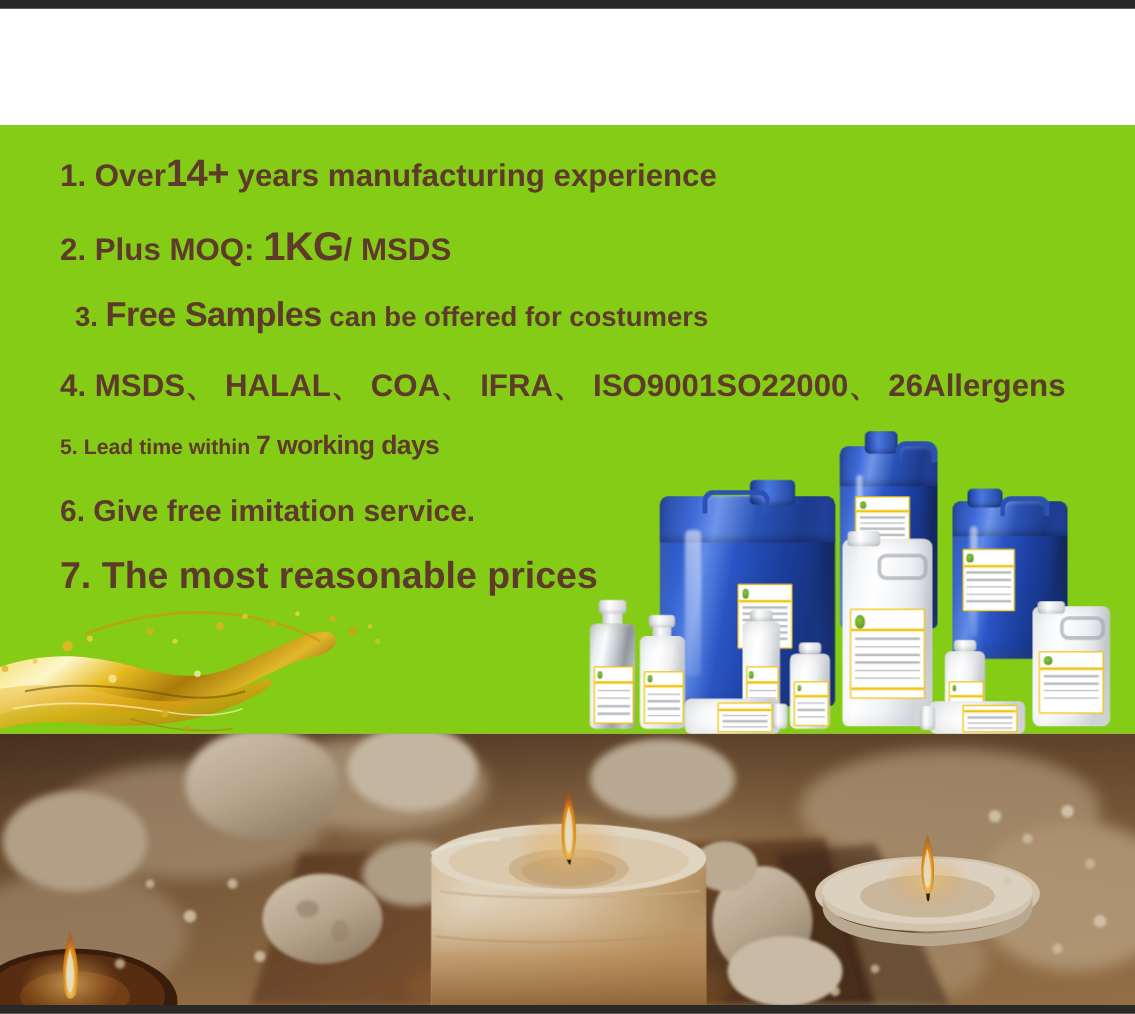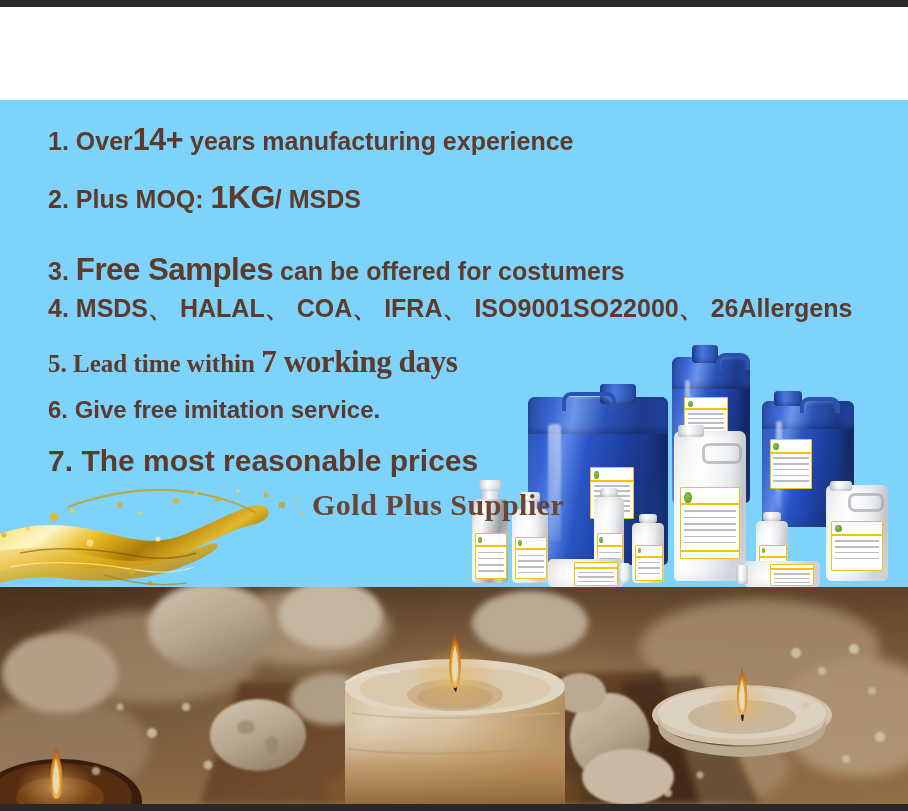--- a/index.html
+++ b/index.html
@@ -47,21 +47,21 @@
     line-height: 1;
     white-space: nowrap;
     margin-top: -2px;
   }
 
   
   .content {
     position: absolute;
     left: 0; top: 100px;
     width: 908px; height: 487px;
-    background: #7dd3fc;
+    background: #84cc16;
     overflow: hidden;
   }
 
   
   .adv-list {
     position: absolute;
     left: 48px; top: 22px;
     width: 800px;
     z-index: 6;
   }
@@ -73,23 +73,23 @@
   }
   .adv-item .reg { font-weight: bold; }
   .adv-item .big {
     font-size: 1.17em;
     font-weight: bold;
     letter-spacing: -0.5px;
   }
 
   .i1 { position:absolute; left:0;  top:0;   font-size: 25px; }
   .i2 { position:absolute; left:0;  top:57px; font-size: 25px; }
-  .i3 { position:absolute; left:0;  top:114px; font-size: 25px; margin-top: 16px; }
+  .i3 { position:absolute; left:12px;  top:114px; font-size: 22px; }
   .i4 { position:absolute; left:0;  top:170px; font-size: 25px; letter-spacing:0px; }
-  .i5 { position:absolute; left:0;  top:222px; font-size: 25px; font-family: Liberation Serif, serif; }
+  .i5 { position:absolute; left:0;  top:222px; font-size: 17px; }
   .i6 { position:absolute; left:0;  top:274px; font-size: 24px; }
   .i7 { position:absolute; left:0;  top:322px; font-size: 30px; }
 
   .i3 .big, .i5 .big { font-size: 1.25em; }
   .i1 .big { font-size: 1.22em; }
   .i2 .big { font-size: 1.28em; }
 
   
   .gold-supplier {
     position: absolute;
@@ -490,21 +490,20 @@
         <span class="reg">Give free imitation service.</span>
       </div>
 
       <div class="adv-item i7">
         <span>7.</span>
         <span class="reg">The most reasonable prices</span>
       </div>
 
     </div>
 
-    <div class="gold-supplier">Gold Plus Supplier</div>
 
   </div>
 
   <div class="photo">
     <svg width="908" height="217" viewBox="0 0 908 217" preserveAspectRatio="none">
       <defs>
         <linearGradient id="bgwarm" x1="0" y1="0" x2="0.3" y2="1">
           <stop offset="0%" stop-color="#4a3322"></stop>
           <stop offset="35%" stop-color="#6b4d30"></stop>
           <stop offset="70%" stop-color="#8a6a45"></stop>

